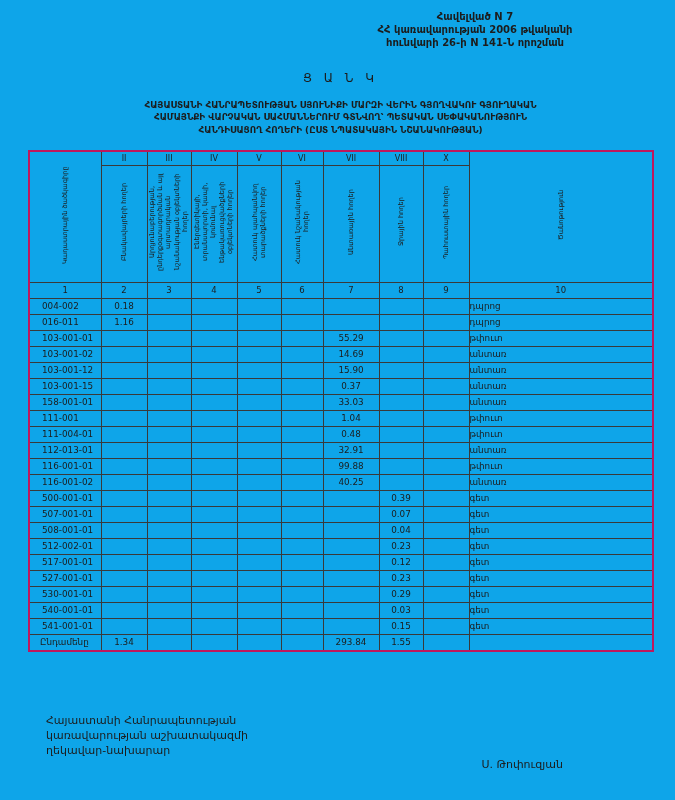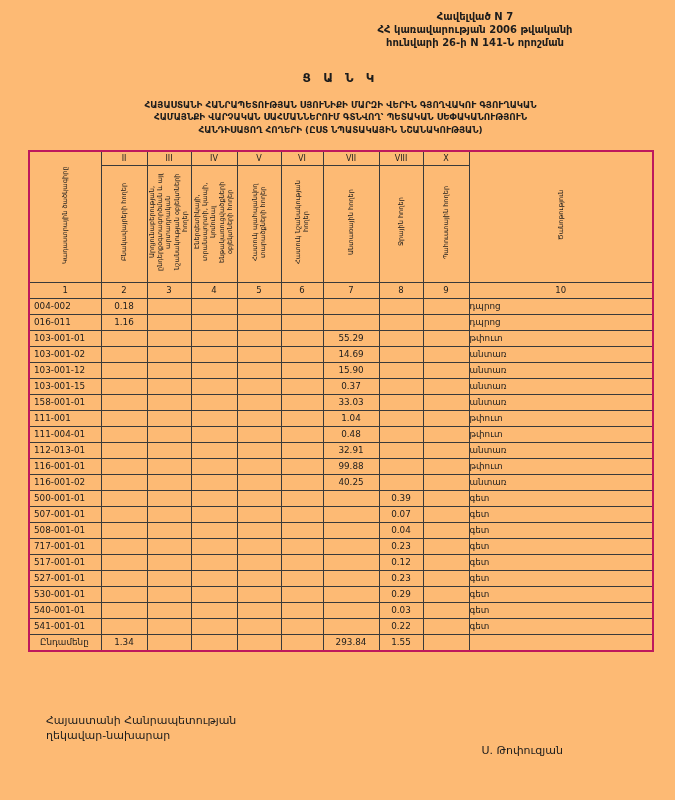--- a/index.html
+++ b/index.html
@@ -1,26 +1,26 @@
 <!DOCTYPE html>
 <html><head>
 <meta charset="utf-8">
 <style>
   html,body{margin:0;padding:0;background:#e8e8e8;}
   .page{
-    width:675px;height:800px;margin:0 auto;background:#fdba74;
+    width:675px;height:800px;margin:0 auto;background:#0ea5e9;
     font-family:"DejaVu Sans",sans-serif;color:#1c1c1c;
     box-sizing:border-box;padding:10px 22px 0 28px;position:relative;
   }
   .appendix-block{
     width:300px;margin-left:auto;margin-right:28px;text-align:center;
     font-size:10px;font-weight:bold;line-height:1.3;
   }
   .doc-title{
-    text-align:center;font-size:12px;font-weight:bold;letter-spacing:4px;
+    text-align:center;font-size:12px;font-weight:normal;letter-spacing:4px;
     margin-top:22px;margin-bottom:14px;
   }
   .doc-subtitle{
     text-align:center;font-size:8.8px;font-weight:bold;line-height:1.4;
     margin-bottom:14px;
   }
   table.land-table{
     border-collapse:collapse;table-layout:fixed;width:624px;
     border:2px solid #be185d;
   }
@@ -30,21 +30,21 @@
   }
   .land-table th.numeral{font-size:8px;text-align:center;height:13px;}
   .land-table th.vcell{vertical-align:middle;text-align:center;height:112px;padding:2px 0;}
   .vtxt{
     display:inline-block;writing-mode:vertical-rl;transform:rotate(180deg);
     font-size:6.6px;line-height:1.25;height:104px;white-space:normal;
     text-align:center;
   }
   .land-table th.numcell{font-size:8.5px;text-align:center;height:15px;}
   .land-table td{height:15px;font-size:8.8px;}
-  .land-table td.code{text-align:left;padding-left:4px;}
+  .land-table td.code{text-align:left;padding-left:12px;}
   .land-table td.val{text-align:center;}
   .land-table td.note{text-align:left;}
   .land-table tr.totals td.code{padding-left:10px;}
   .footer{display:flex;margin-top:62px;font-size:11px;line-height:1.35;flex-direction:column;}
   .footer-left{margin-left:18px;}
   .footer-right{margin-left:auto;margin-right:90px;align-self:flex-end;padding-bottom:2px;}
 </style>
 </head>
 <body>
 
@@ -288,21 +288,21 @@
           <td class="val"></td>
           <td class="val"></td>
           <td class="val"></td>
           <td class="val"></td>
           <td class="val"></td>
           <td class="val">0.04</td>
           <td class="val"></td>
           <td class="note">գետ</td>
         </tr>
         <tr>
-          <td class="code">717-001-01</td>
+          <td class="code">512-002-01</td>
           <td class="val"></td>
           <td class="val"></td>
           <td class="val"></td>
           <td class="val"></td>
           <td class="val"></td>
           <td class="val"></td>
           <td class="val">0.23</td>
           <td class="val"></td>
           <td class="note">գետ</td>
         </tr>
@@ -355,21 +355,21 @@
           <td class="note">գետ</td>
         </tr>
         <tr>
           <td class="code">541-001-01</td>
           <td class="val"></td>
           <td class="val"></td>
           <td class="val"></td>
           <td class="val"></td>
           <td class="val"></td>
           <td class="val"></td>
-          <td class="val">0.22</td>
+          <td class="val">0.15</td>
           <td class="val"></td>
           <td class="note">գետ</td>
         </tr>
         <tr class="totals">
           <td class="code">Ընդամենը</td>
           <td class="val">1.34</td>
           <td class="val"></td>
           <td class="val"></td>
           <td class="val"></td>
           <td class="val"></td>
@@ -377,18 +377,19 @@
           <td class="val">1.55</td>
           <td class="val"></td>
           <td class="note"></td>
         </tr>
       </tbody>
     </table>
 
   <div class="footer">
     <div class="footer-left">
       <div>Հայաստանի Հանրապետության</div>
+      <div>կառավարության աշխատակազմի</div>
       <div>ղեկավար-նախարար</div>
     </div>
     <div class="footer-right">Ս. Թոփուզյան</div>
   </div>
 
 </div>
 
 </body></html>

